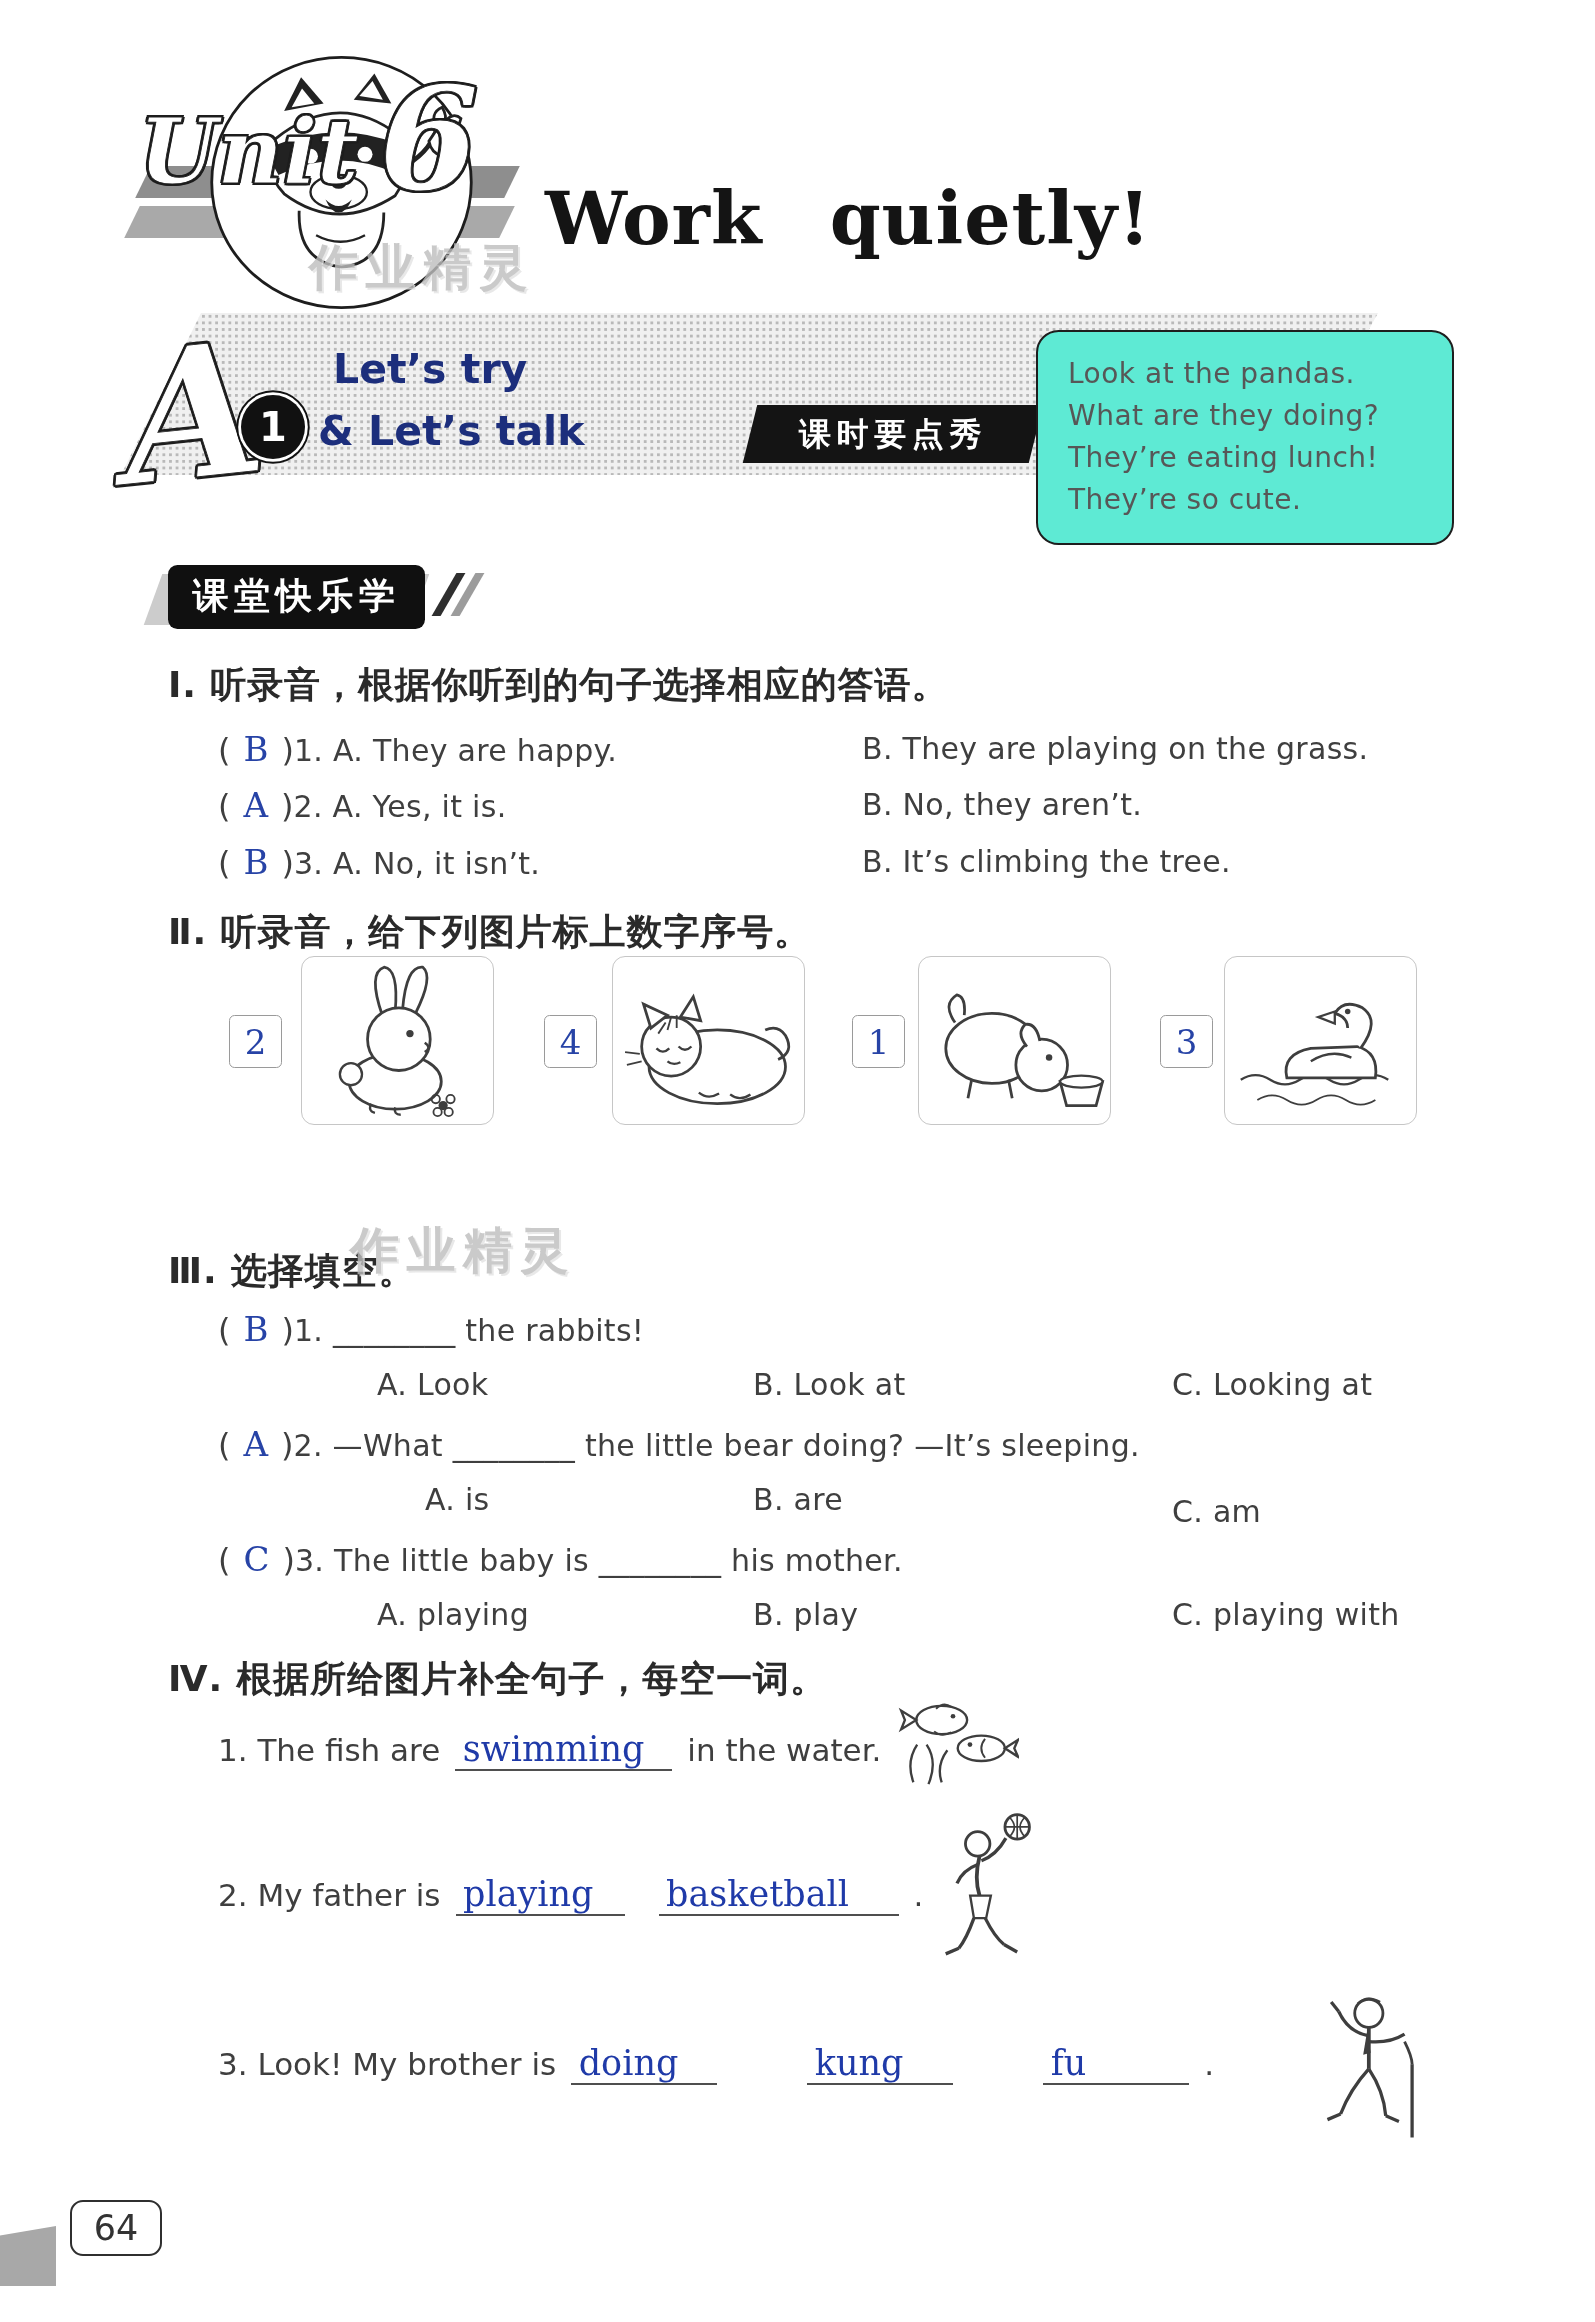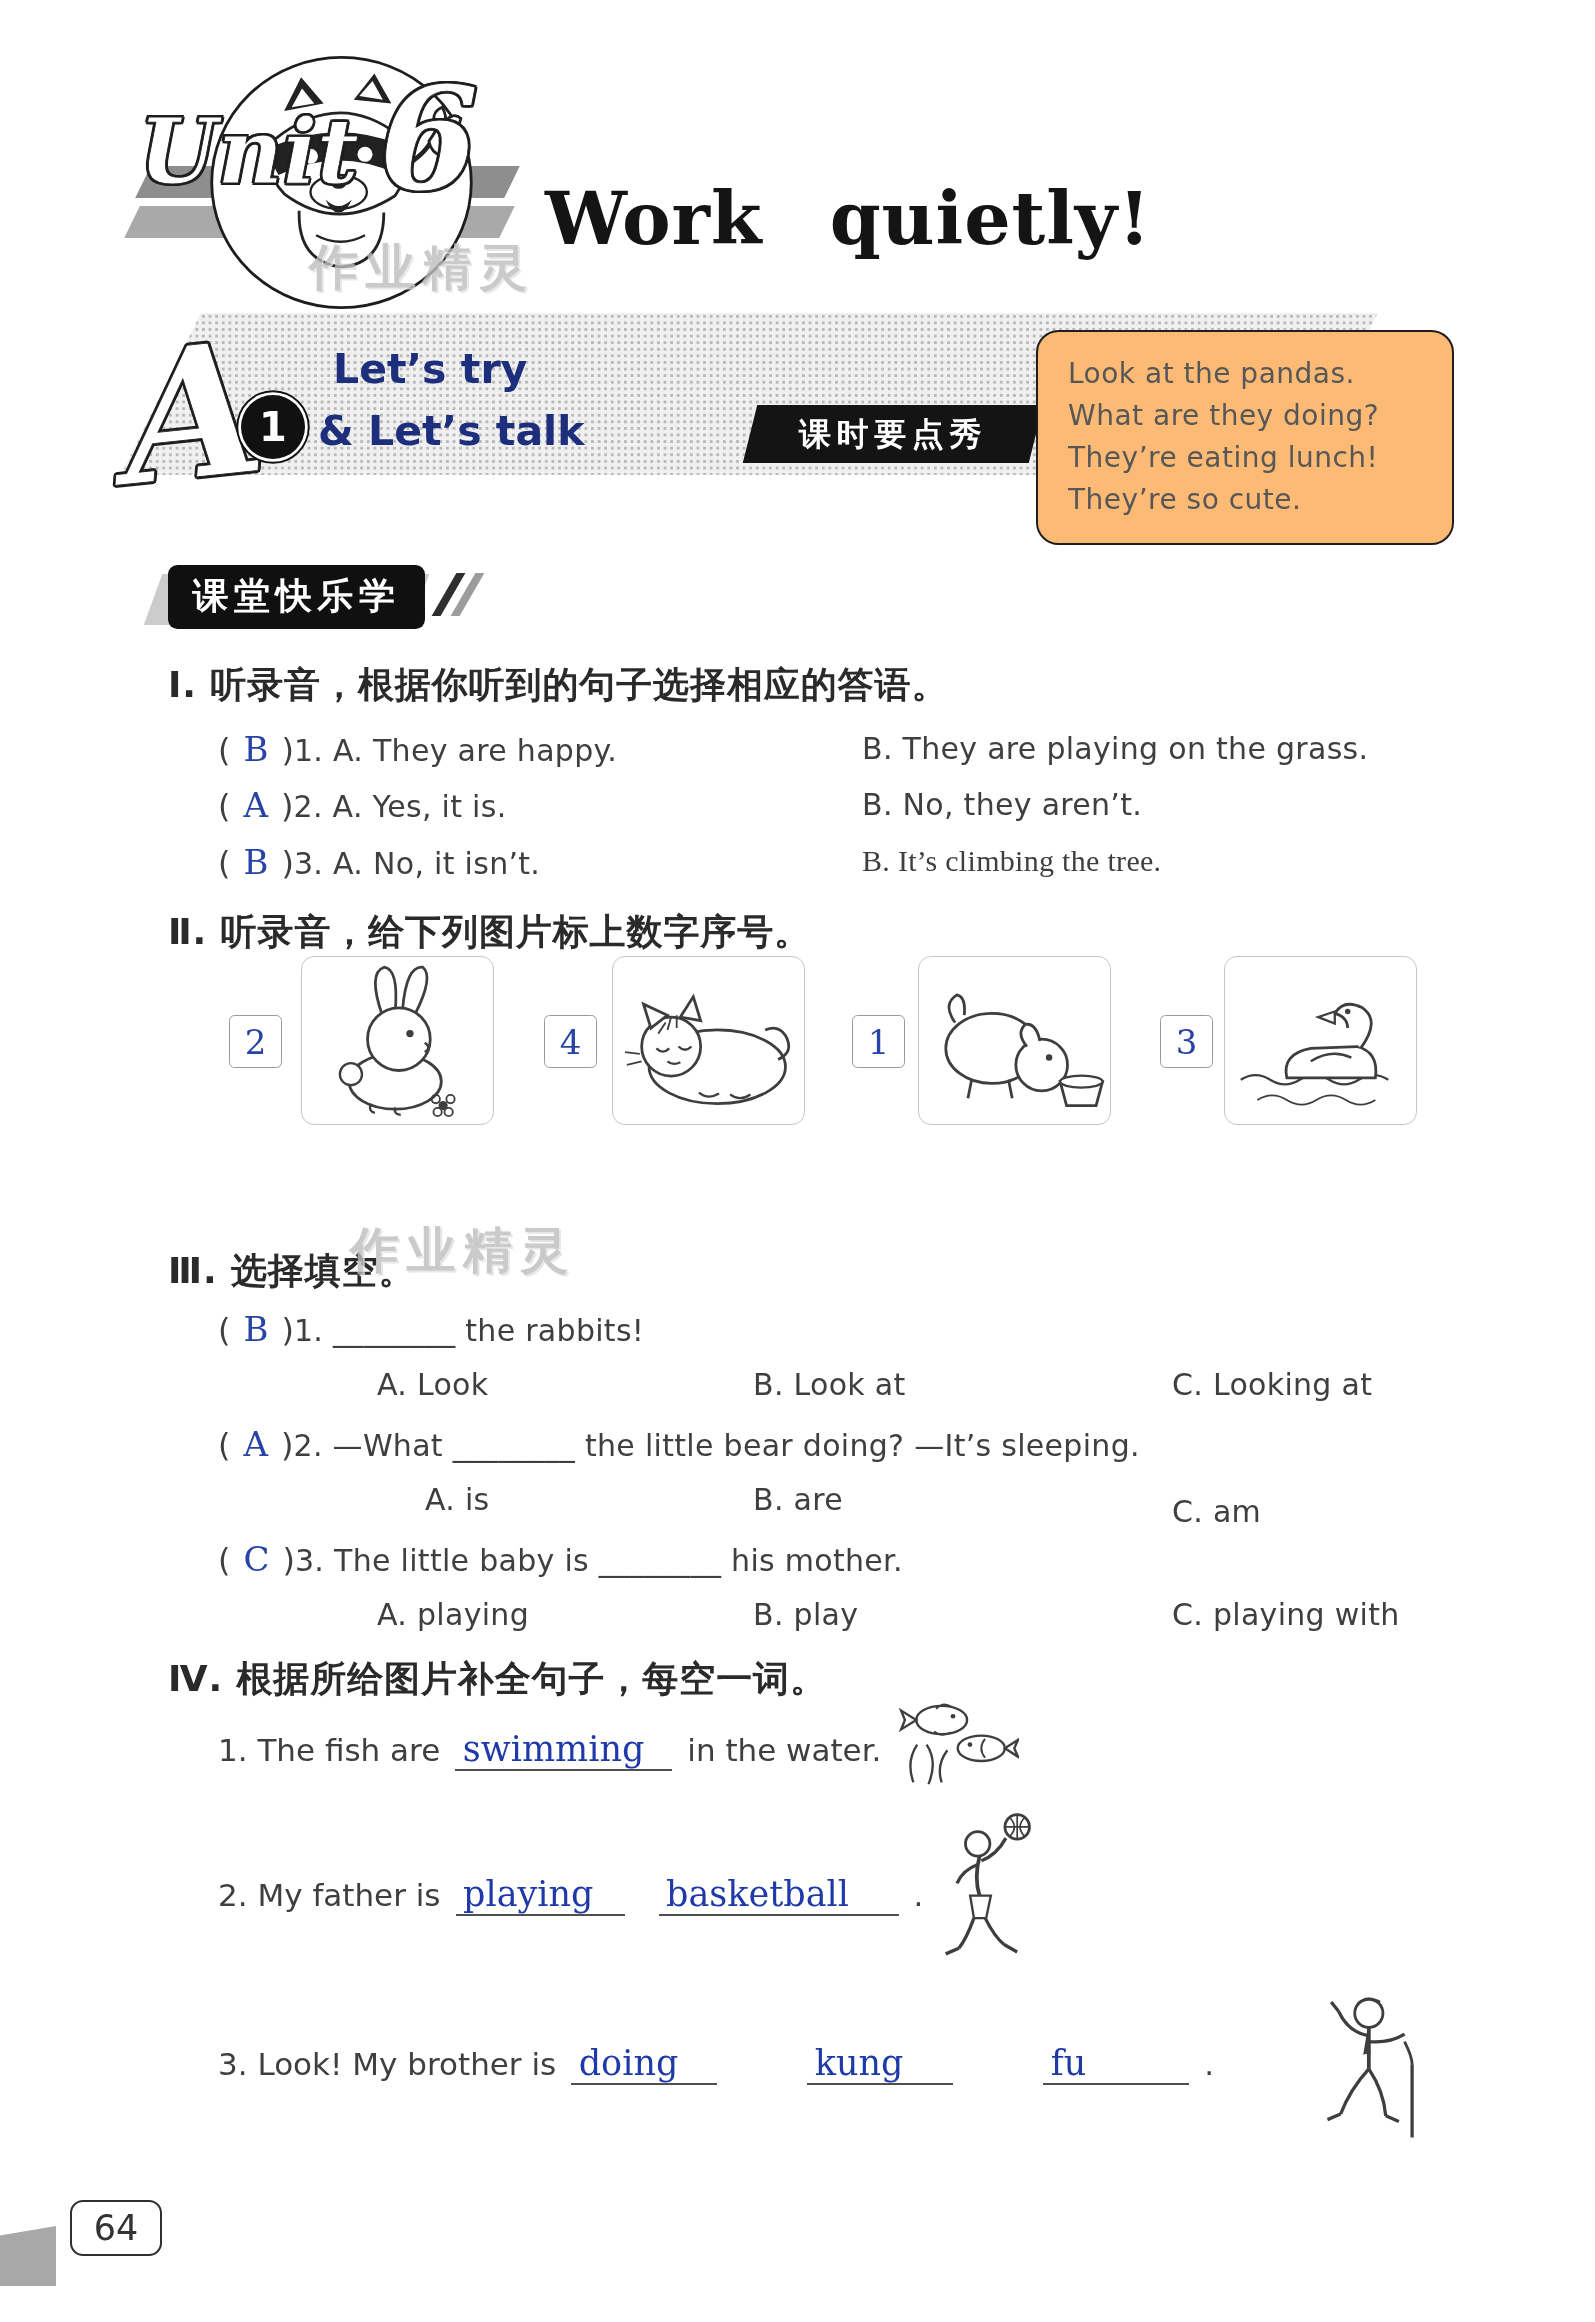--- a/index.html
+++ b/index.html
@@ -26,21 +26,21 @@
     background-image: radial-gradient(#b9b9b9 1.4px, transparent 1.5px); background-size:6.6px 6.6px;
     clip-path: polygon(80px 0, 1257px 0, 1168px 162px, 0 162px); z-index:1; }
   .script-a { left:122px; top:307px; font:italic 700 181px "DejaVu Serif","Liberation Serif",serif; transform:rotate(-6deg); z-index:3; }
   .num-circle { left:241px; top:395px; width:64px; height:64px; border-radius:50%; background:#111;
     box-shadow:0 0 0 2.8px #fff, 0 0 0 4.7px #111; display:flex; align-items:center; justify-content:center; z-index:4; }
   .num-circle span { color:#fff; font-size:40px; font-weight:700; }
   .lets-try  { left:333px; top:345px; font-size:41px; font-weight:700; color:#1c2e7c; z-index:3; }
   .lets-talk { left:318px; top:407px; font-size:41px; font-weight:700; color:#1c2e7c; z-index:3; }
   .ribbon { left:750px; top:405px; width:286px; height:58px; background:#141414; transform:skewX(-14deg); z-index:4; }
   .ribbon-text { display:block; transform:skewX(14deg); color:#fff; font-size:32px; letter-spacing:5.6px; line-height:58px; text-align:center; font-weight:700; }
-  .dialog { left:1036px; top:330px; width:418px; height:215px; background:#fdba74; border:2.8px solid #1e1e1e; border-radius:22.6px; padding:21px 30px; z-index:5; }
+  .dialog { left:1036px; top:330px; width:418px; height:215px; background:#5eead4; border:2.8px solid #1e1e1e; border-radius:22.6px; padding:21px 30px; z-index:5; }
   .dline { font-size:28px; color:#575757; line-height:42px; letter-spacing:0.5px; }
 
   
   .sec { z-index:2; }
   .sec-shadow { position:absolute; left:-15px; top:9.4px; width:104%; height:51px; background:#cccccc; transform:skewX(-20deg); }
   .sec-black { position:relative; display:inline-block; background:#101010; color:#fff; border-radius:9.4px; padding:6.6px 24.5px 8.5px; }
   .sec-black span { font-size:36px; font-weight:700; letter-spacing:5.6px; color:#fff; }
   .slash { position:absolute; top:7.5px; width:9.4px; height:43px; transform:skewX(-30deg); }
   .sl1 { right:-28px; background:#2f2f2f; }
   .sl2 { right:-47px; background:#9c9c9c; }
@@ -149,21 +149,21 @@
       <span class="en">2. A. Yes, it is.</span>
   </div>
   <div class="abs en" style="left:862px; top:787px;">B. No, they aren’t.</div>
 
   <div class="abs qrow" style="left:218px; top:842px;">
     <span class="paren">(</span>
       <span class="ansletter">B</span>
       <span class="paren">)</span>
       <span class="en">3. A. No, it isn’t.</span>
   </div>
-  <div class="abs en" style="left:862px; top:844px;font-family:Liberation Serif, serif;">B. It’s climbing the tree.</div>
+  <div class="abs en" style="left:862px; top:844px;">B. It’s climbing the tree.</div>
 
   <div class="abs cnh" style="left:168px; top:908px;">Ⅱ. 听录音，给下列图片标上数字序号。</div>
 
   <div class="abs numbox" style="left:229px; top:1015px;">
     <span>2</span>
   </div>
   <div class="abs imgbox" style="left:301px; top:956px;">
     <svg viewBox="0 0 205 180" width="189" height="166">
       <path d="M86 62 Q70 16 88 10 Q104 12 100 58" fill="#fff" stroke="#3e3e3e" stroke-width="3"></path>
       <path d="M108 56 Q112 8 130 10 Q142 20 122 60" fill="#fff" stroke="#3e3e3e" stroke-width="3"></path>

